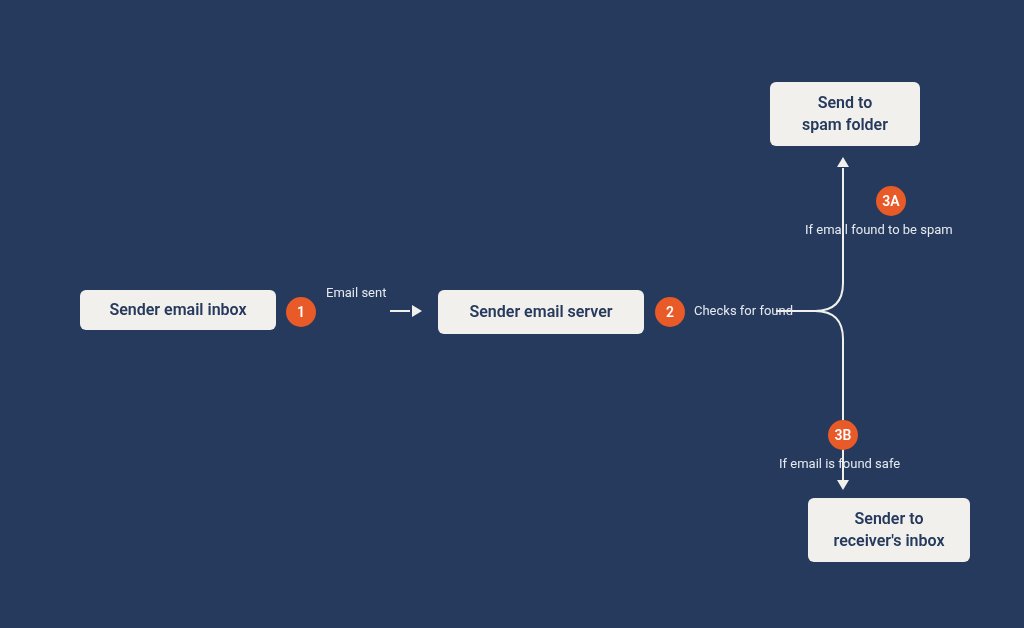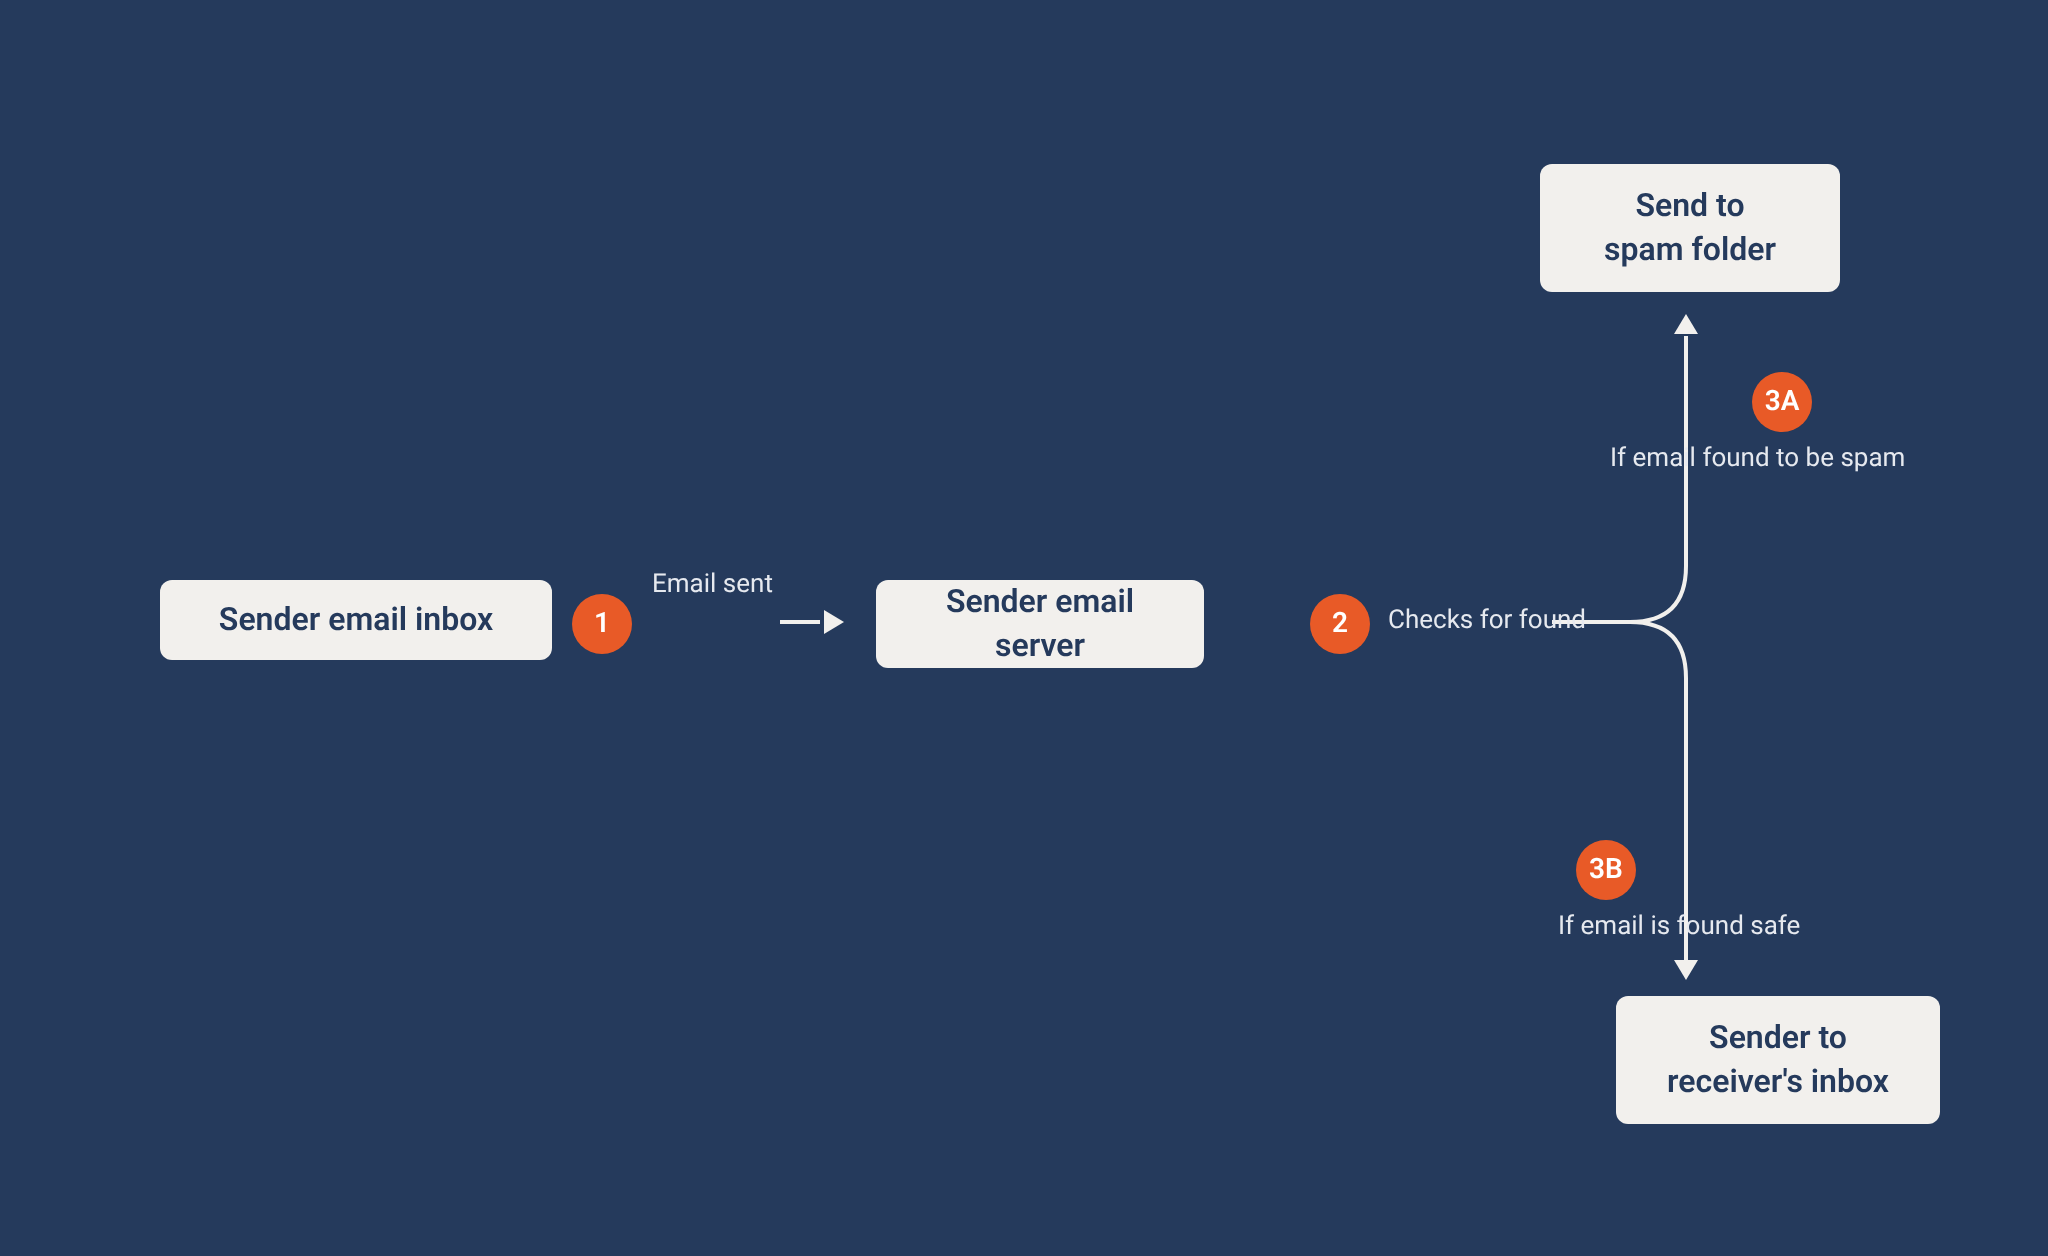--- a/index.html
+++ b/index.html
@@ -89,41 +89,41 @@
 <div class="node-box" style="left:80px; top:290px; width:196px; height:40px;">
   <span>Sender email inbox</span>
 </div>
 
 <div class="step-circle" style="left:286px; top:297px;">
   <span>1</span>
 </div>
 <div class="step-label" style="left:326px; top:285px;">Email sent</div>
 <div class="arrow-right" style="left:412px; top:305px;"></div>
 
-<div class="node-box" style="left:438px; top:290px; width:164px; height:44px;">
+<div class="node-box" style="left:438px; top:290px; width:206px; height:44px;">
   <span>Sender email server</span>
 </div>
 
 <div class="step-circle" style="left:655px; top:297px;">
   <span>2</span>
 </div>
 <div class="step-label" style="left:694px; top:303px;">Checks for found</div>
 
 <div class="arrow-up" style="left:837px; top:157px;"></div>
 <div class="step-circle" style="left:828px; top:186px;margin-left:48px;">
   <span>3A</span>
 </div>
 <div class="step-label" style="left:765px; top:222px;margin-left:40px;">If email found to be spam</div>
 
 <div class="node-box" style="left:770px; top:82px; width:150px; height:64px; white-space:pre-line;">
   <span>Send to
 spam folder</span>
 </div>
 
-<div class="step-circle" style="left:788px; top:420px;">
+<div class="step-circle" style="left:828px; top:420px;">
   <span>3B</span>
 </div>
 <div class="step-label" style="left:779px; top:456px;">If email is found safe</div>
 <div class="arrow-down" style="left:837px; top:480px;"></div>
 
 <div class="node-box" style="left:808px; top:498px; width:162px; height:64px; white-space:pre-line;">
   <span>Sender to
 receiver's inbox</span>
 </div>
 

